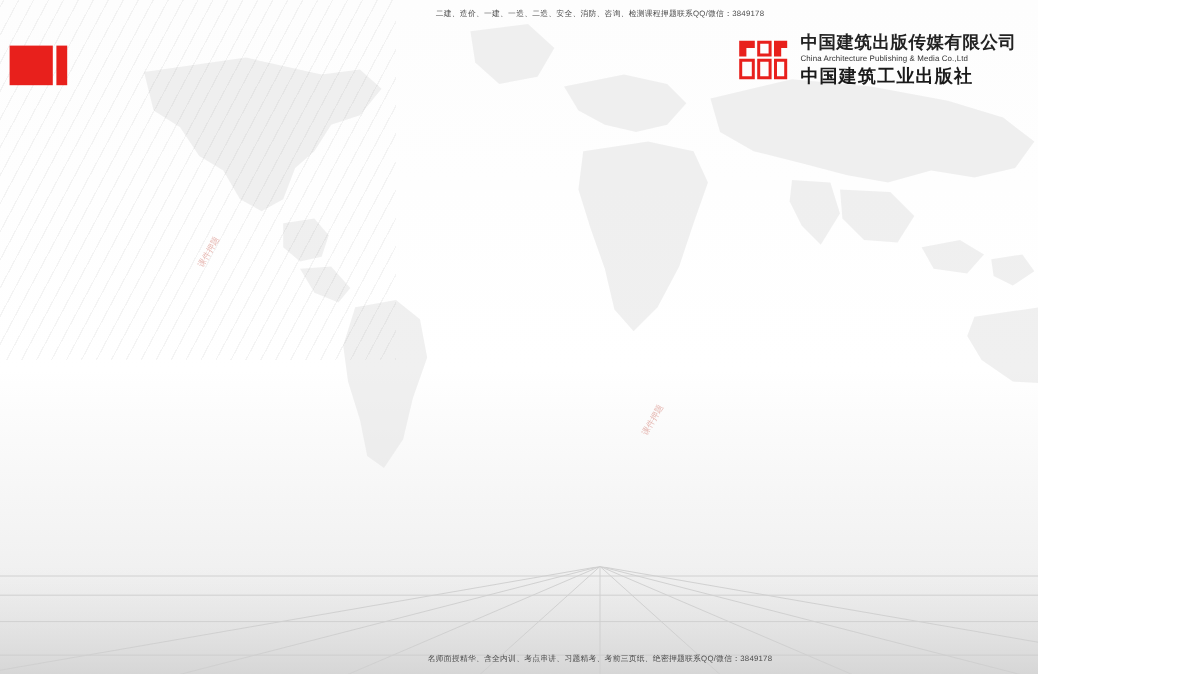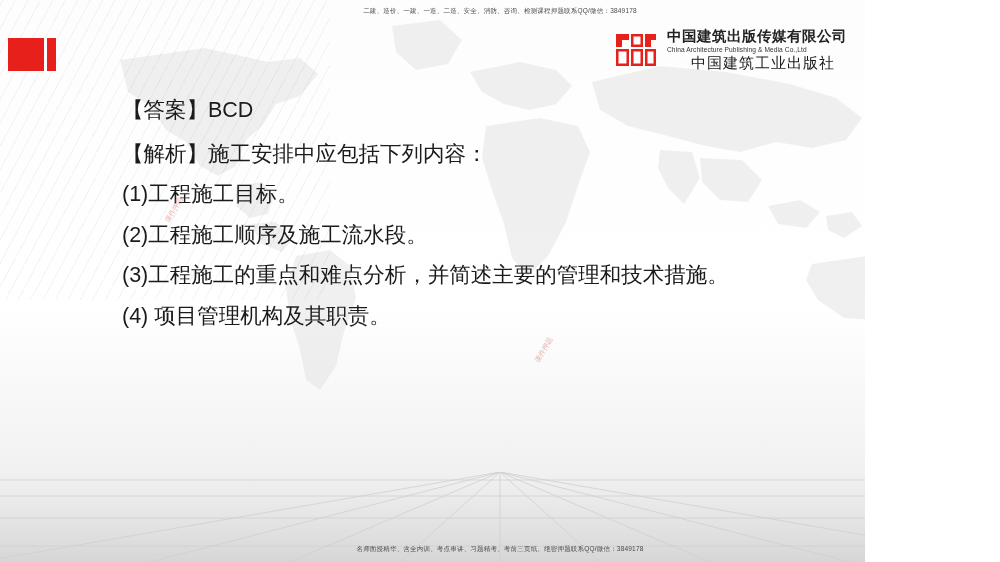--- a/index.html
+++ b/index.html
@@ -133,26 +133,25 @@
   .logo-en {
     font-size: 6.6px;
     color: #333333;
     letter-spacing: 0.1px;
     white-space: nowrap;
     margin-top: 1px;
     margin-bottom: 2px;
   }
   .logo-cn-2 {
     font-size: 15px;
-    font-weight: normal;
+    font-weight: bold;
     color: #1a1a1a;
     letter-spacing: 1px;
     white-space: nowrap;
     font-family: "DejaVu Serif", serif;
-    margin-left: 24px;
   }
 
   
   .content {
     position: absolute;
     left: 122px;
     top: 100px;
     width: 830px;
   }
   .line {
@@ -238,28 +237,20 @@
         </g>
       </svg>
     </span>
     <span class="logo-text">
       <span class="logo-cn-1">中国建筑出版传媒有限公司</span>
       <span class="logo-en">China Architecture Publishing &amp; Media Co.,Ltd</span>
       <span class="logo-cn-2">中国建筑工业出版社</span>
     </span>
   </div>
 
-  <div class="content">
-    <div class="line first">【答案】BCD</div>
-    <div class="line">【解析】施工安排中应包括下列内容：</div>
-    <div class="line">(1)工程施工目标。</div>
-    <div class="line">(2)工程施工顺序及施工流水段。</div>
-    <div class="line">(3)工程施工的重点和难点分析，并简述主要的管理和技术措施。</div>
-    <div class="line">(4) 项目管理机构及其职责。</div>
-  </div>
 
   <div class="wm-text wm-a">课件押题</div>
   <div class="wm-text wm-b">课件押题</div>
 
   <div class="floor">
     <svg width="1000" height="90" viewBox="0 0 1000 90" xmlns="http://www.w3.org/2000/svg">
       <defs>
         <linearGradient id="floorfade" x1="0" y1="0" x2="0" y2="1">
           <stop offset="0%" stop-color="#e4e4e4" stop-opacity="0"></stop>
           <stop offset="100%" stop-color="#d6d6d6" stop-opacity="1"></stop>

